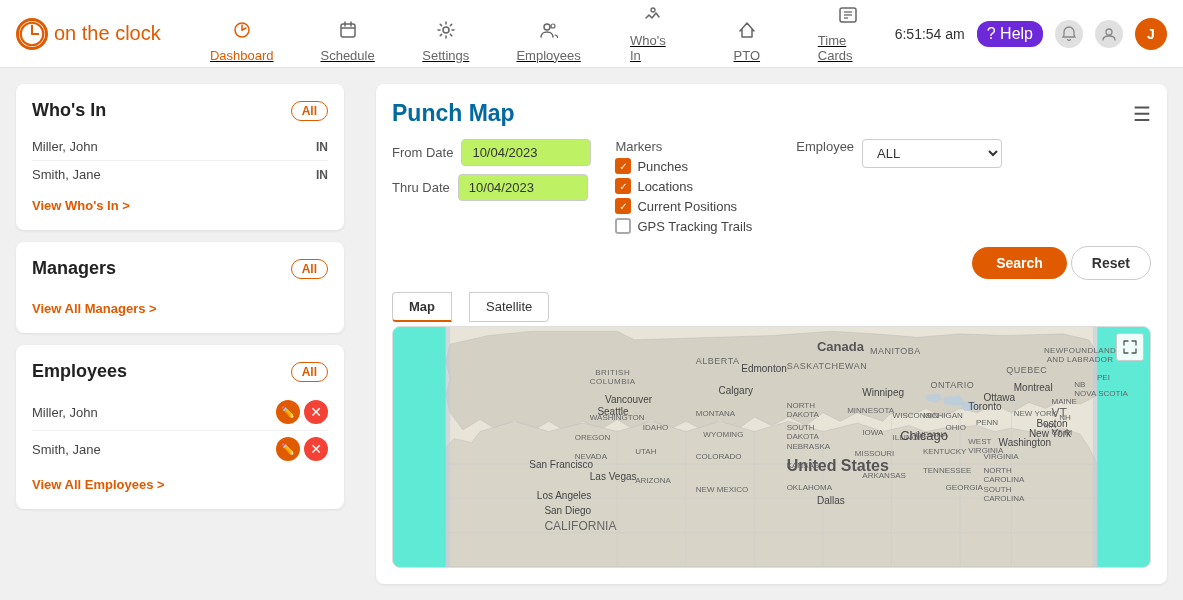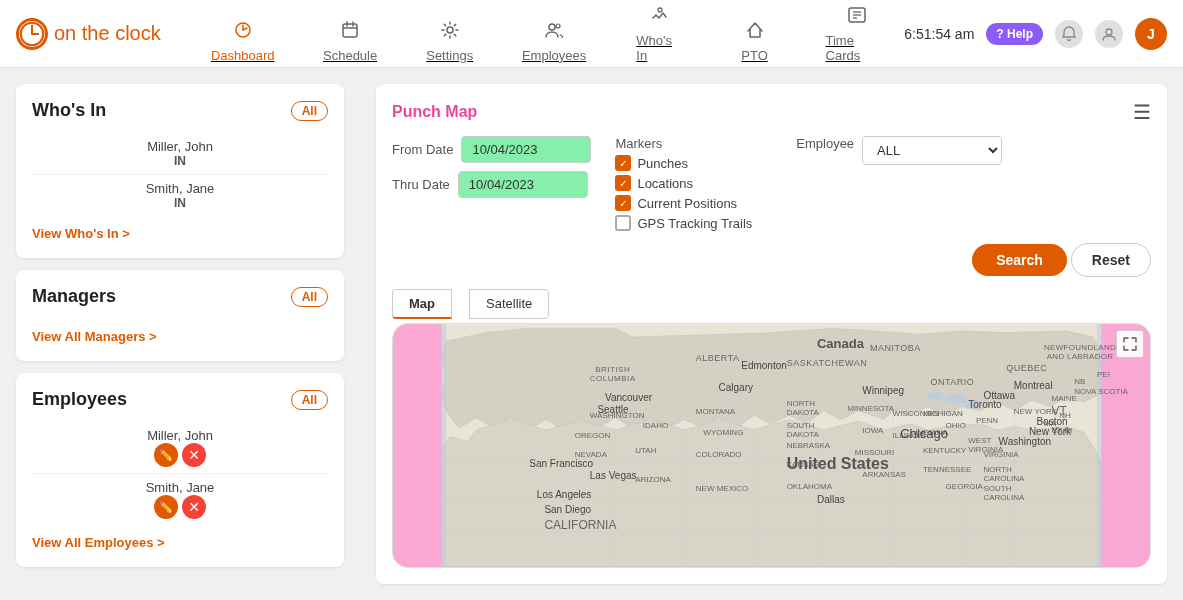--- a/index.html
+++ b/index.html
@@ -79,27 +79,27 @@
       align-items: center;
       gap: 12px;
       margin-left: auto;
     }
     .time-display {
       font-size: 14px;
       color: #333;
       font-weight: 500;
     }
     .help-btn {
-      background: #8b5cf6;
+      background: #6d28d9;
       color: #fff;
       border-radius: 12px;
       padding: 4px 10px;
-      font-size: 12px;
-      cursor: pointer;
-      font-weight: 700;
+      font-size: 16px;
+      cursor: pointer;
+      font-weight: 400;
     }
     .nav-icon-btn {
       width: 28px; height: 28px;
       border-radius: 50%;
       background: #e0e0e0;
       display: flex; align-items: center; justify-content: center;
       cursor: pointer;
       font-size: 14px;
       color: #666;
     }
@@ -156,21 +156,20 @@
       font-size: 12px;
       font-weight: 600;
       cursor: pointer;
     }
     .employee-row {
       display: flex;
       align-items: center;
       justify-content: space-between;
       padding: 6px 0;
       border-bottom: 1px solid #f0f0f0;
-      flex-direction: column;
     }
     .employee-row:last-of-type { border-bottom: none; }
     .employee-name { font-size: 13px; color: #444; }
     .status-in {
       font-size: 12px;
       font-weight: 700;
       color: #555;
     }
     .view-link {
       color: #e05a00;
@@ -220,23 +219,23 @@
       gap: 12px;
       flex: 1;
       box-shadow: 0 1px 3px rgba(0,0,0,0.08);
     }
     .punch-map-header {
       display: flex;
       align-items: center;
       justify-content: space-between;
     }
     .punch-map-title {
-      font-size: 16px;
+      font-size: 23px;
       font-weight: 700;
-      color: #ec4899;
+      color: #0369a1;
     }
     .hamburger { font-size: 20px; color: #555; cursor: pointer; }
 
     
     .form-section {
       display: flex;
       align-items: flex-start;
       gap: 24px;
     }
     .form-group {
@@ -249,21 +248,21 @@
       color: #555;
       white-space: nowrap;
     }
     .form-input {
       border: 1px solid #ccc;
       border-radius: 4px;
       padding: 5px 10px;
       font-size: 13px;
       color: #333;
       width: 130px;
-      background: #86efac;
+      background: #bef264;
     }
     .checkbox-row {
       display: flex;
       align-items: center;
       gap: 6px;
       font-size: 13px;
       color: #444;
     }
     .checkbox-checked {
       width: 16px; height: 16px;
@@ -348,24 +347,24 @@
       border-bottom: 2px solid #e05a00;
       color: #333;
       font-weight: 600;
     }
     .map-tab:first-child { border-radius: 4px 0 0 4px; }
     .map-tab:last-child { border-radius: 0 4px 4px 0; }
 
     .map-container {
       flex: 1;
       border: 1px solid #ddd;
-      border-radius: 16px;
+      border-radius: 8px;
       overflow: hidden;
       position: relative;
-      background: #f9a8d4;
+      background: #5eead4;
       min-height: 200px;
     }
     .map-expand-btn {
       position: absolute;
       top: 6px;
       right: 6px;
       width: 28px; height: 28px;
       background: rgba(255,255,255,0.9);
       border: 1px solid #ccc;
       border-radius: 3px;

